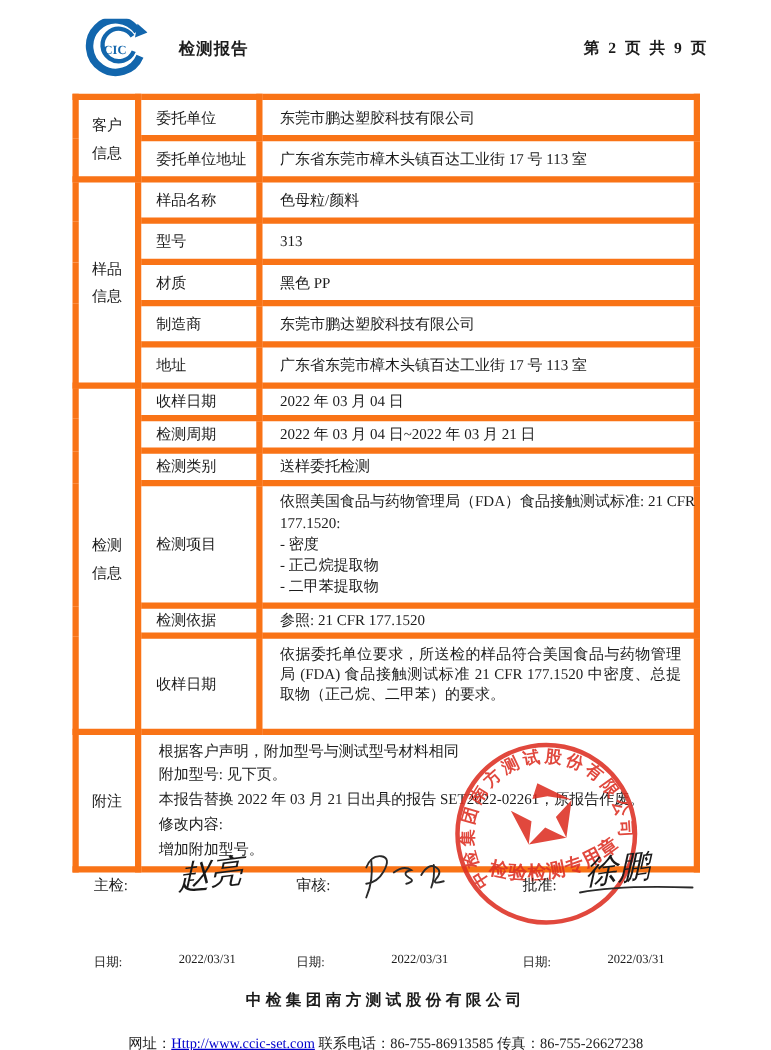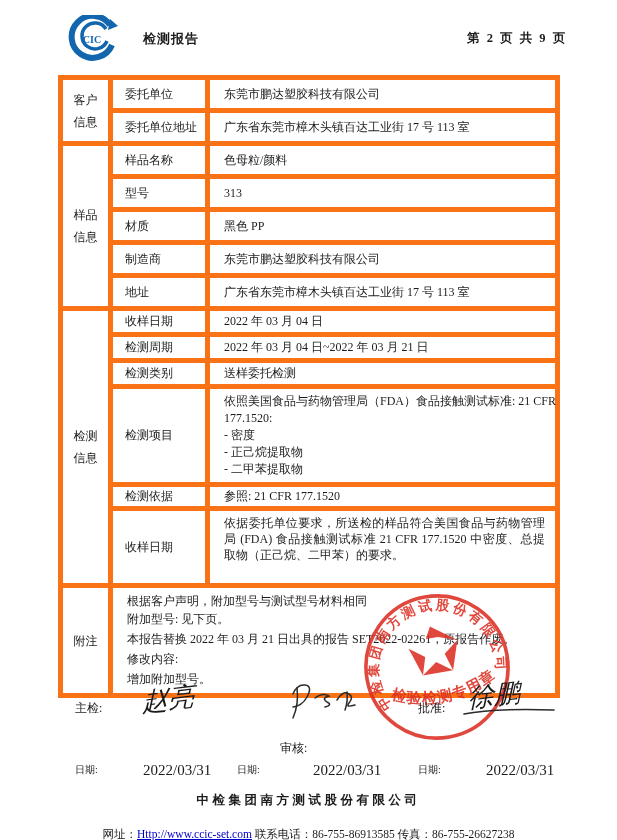--- a/index.html
+++ b/index.html
@@ -34,21 +34,21 @@
   .note-line { line-height: 17.5px; }
   .note-line.sp { margin-top: 2.5px; }
   
   .stamp { position: absolute; left: 360px; top: 590px; width: 154px; height: 154px; opacity: 0.88; pointer-events: none; }
   
   .sig-label { position: absolute; font-size: 12px; }
   .sig-text { position: absolute; font-size: 26px; font-style: italic; color: #1a1a1a; transform: rotate(-7deg) skewX(-6deg); white-space: nowrap;
               font-family: "Liberation Serif", "DejaVu Serif", serif; }
   .sig-svg { position: absolute; }
   .date-label { position: absolute; font-size: 10px; }
-  .date-val { position: absolute; font-size: 15px; }
+  .date-val { position: absolute; font-size: 10px; }
   
   .foot-company { position: absolute; left: 0; top: 792px; width: 100%; text-align: center; font-size: 12.5px; font-weight: bold; letter-spacing: 3.5px; }
   .foot-line1 { position: absolute; left: 0; top: 811px; width: 100%; text-align: center; font-size: 11.5px; }
   .foot-line2 { position: absolute; left: 0; top: 827px; width: 100%; text-align: center; font-size: 11.5px; }
   .foot-link { color: #0000cc; text-decoration: underline; }
   .sp2 { display: inline-block; width: 10px; }
 </style>
 </head>
 <body>
 
@@ -172,21 +172,21 @@
       <path id="arcBottom" d="M 26 100 A 115 115 0 0 0 128 100" fill="none"></path>
       <text font-size="15" font-weight="bold" fill="#dd2f23" letter-spacing="1" font-family="Liberation Serif, serif">
         <textPath href="#arcBottom" startOffset="0">检验检测专用章</textPath>
       </text>
     </g>
   </svg>
 
   <div class="sig-label" style="left:75px; top:700px;">主检:</div>
   <div class="sig-text" style="left:142px; top:682px;">赵亮</div>
 
-  <div class="sig-label" style="left:237px; top:740px;margin-left:43px;">审核:</div>
+  <div class="sig-label" style="left:237px; top:700px;">审核:</div>
   <svg class="sig-svg" style="left:285px; top:680px;" width="85" height="42" viewBox="0 0 85 42">
     <g fill="none" stroke="#2a2a2a" stroke-width="1.5" stroke-linecap="round">
       <path d="M8 14 q4 -10 12 -9 q8 1 2 12 q-5 9 -14 10"></path>
       <path d="M12 8 q2 16 -4 30"></path>
       <path d="M30 18 q8 -6 14 -2 q-8 2 -2 6 q6 3 -2 5"></path>
       <path d="M52 20 q6 -10 12 -6 q5 3 0 9 q-4 5 6 2"></path>
       <path d="M62 12 q1 10 -2 18"></path>
     </g>
   </svg>
 

